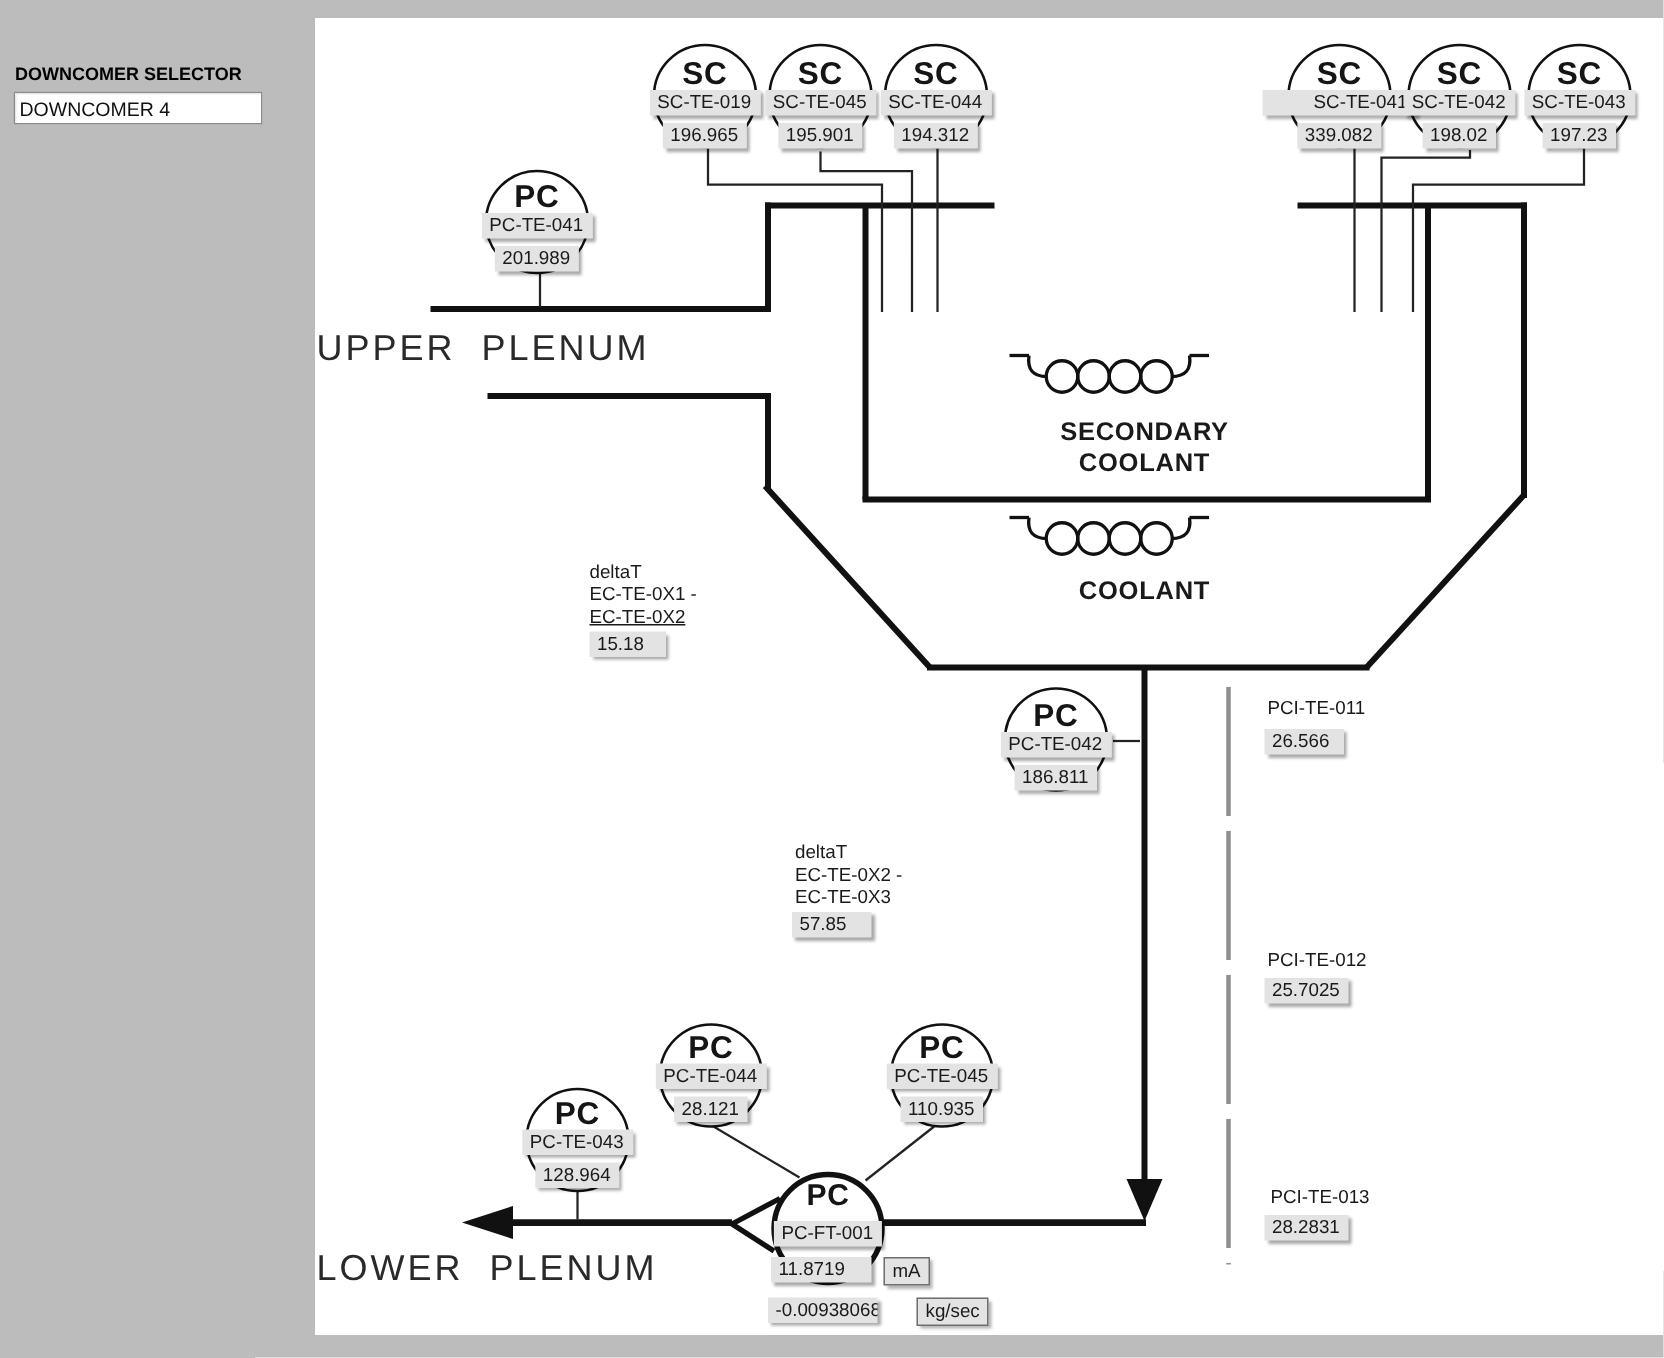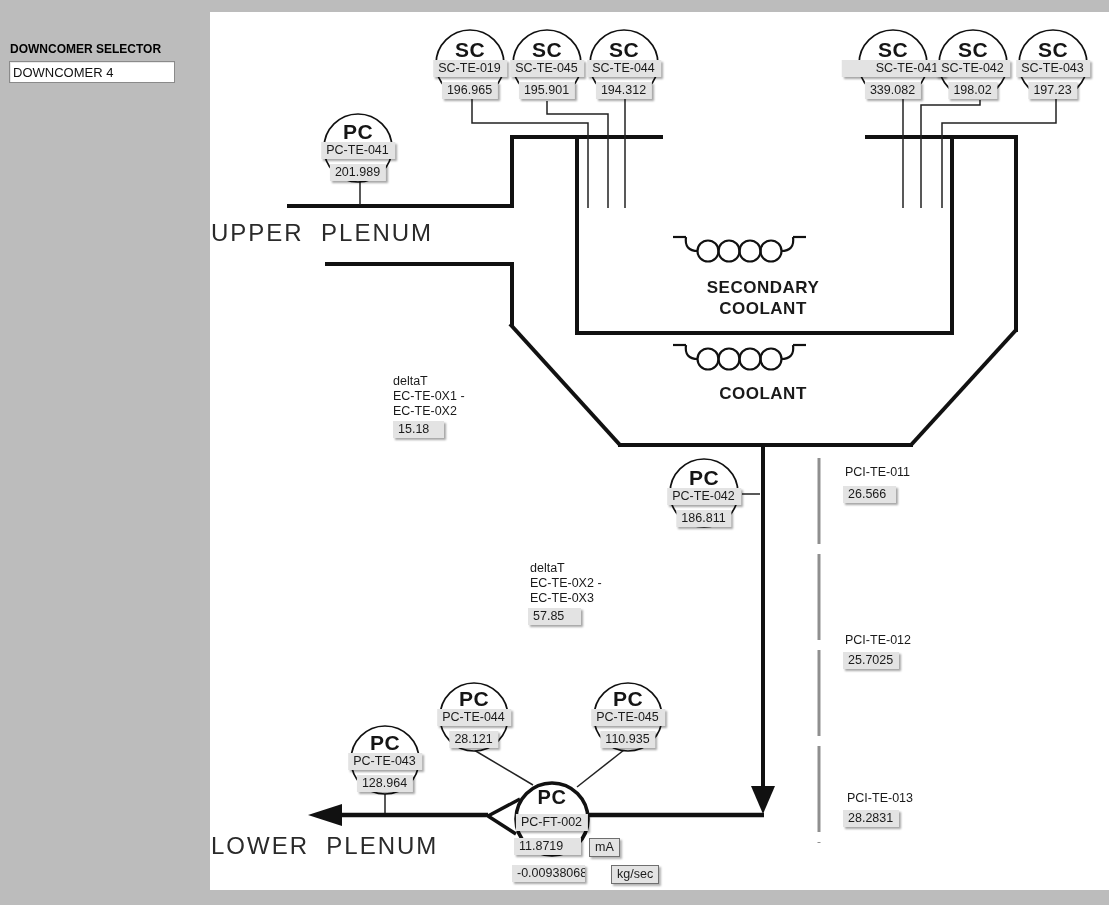--- a/index.html
+++ b/index.html
@@ -182,38 +182,38 @@
     <div class="gbox valbox" style="top:52px;">110.935</div>
   </div>
   <div class="bubble" style="left:130px;top:711px;">
     <div class="ctext" style="top:8px;">PC</div>
     <div class="gbox tagbox" style="top:30px;">PC-TE-043</div>
     <div class="gbox valbox" style="top:52px;">128.964</div>
   </div>
 
   <div class="bubble" style="left:297px;top:770px;">
     <div class="ctext" style="top:4px;font-size:20px;">PC</div>
-    <div class="gbox tagbox" style="top:32px;">PC-FT-002</div>
+    <div class="gbox tagbox" style="top:32px;">PC-FT-001</div>
     <div class="gbox" style="left:7px;top:56px;width:56px;">11.8719</div>
     <div class="ubox" style="left:82px;top:56px;">mA</div>
     <div class="gbox" style="left:5px;top:83px;width:62px;overflow:hidden;">-0.00938068</div>
     <div class="ubox" style="left:78px;top:83px;margin-left:26px;">kg/sec</div>
   </div>
 
   <div class="smalltext" style="left:635px;top:453px;">PCI-TE-011</div>
   <div class="gbox" style="left:633px;top:474px;min-width:42px;">26.566</div>
   <div class="smalltext" style="left:635px;top:621px;">PCI-TE-012</div>
   <div class="gbox" style="left:633px;top:640px;min-width:42px;">25.7025</div>
   <div class="smalltext" style="left:637px;top:779px;">PCI-TE-013</div>
   <div class="gbox" style="left:633px;top:798px;min-width:42px;">28.2831</div>
 
   <div class="abs" style="left:183px;top:362px;">
     <div class="smalltext" style="position:static;">deltaT</div>
     <div class="smalltext" style="position:static;">EC-TE-0X1 -</div>
-    <div class="smalltext" style="position:static;">EC-TE-0X2</div>
+    <div class="smalltext" style="position:static;text-decoration:underline;">EC-TE-0X2</div>
     <div class="gbox" style="left:0;top:47px;min-width:40px;">15.18</div>
   </div>
   <div class="abs" style="left:320px;top:549px;">
     <div class="smalltext" style="position:static;">deltaT</div>
     <div class="smalltext" style="position:static;">EC-TE-0X2 -</div>
     <div class="smalltext" style="position:static;">EC-TE-0X3</div>
     <div class="gbox" style="left:-2px;top:47px;min-width:42px;">57.85</div>
   </div>
 
 </div>

